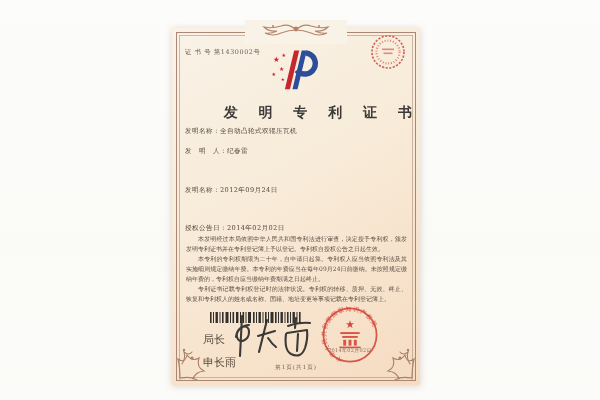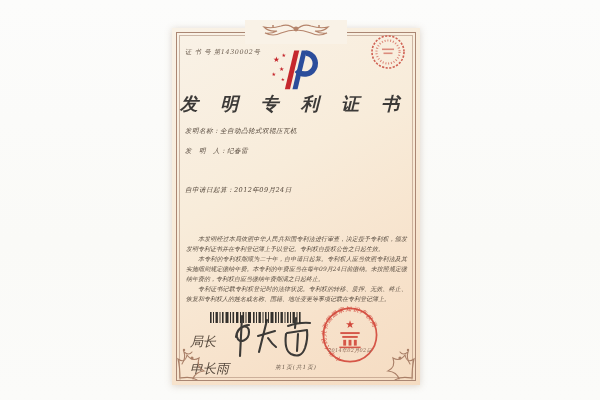--- a/index.html
+++ b/index.html
@@ -5,36 +5,35 @@
   html,body{margin:0;padding:0;}
   body{
     width:600px;height:400px;overflow:hidden;position:relative;
     background:linear-gradient(180deg,#fcfcfb 0%,#fafaf7 60%,#fbfbf9 100%);
     font-family:"DejaVu Serif","Liberation Serif",serif;
   }
   .paper{
     position:absolute;left:172px;top:28px;width:248px;height:357px;
     background:linear-gradient(150deg,#f9f2e7 0%,#f8ecda 40%,#f7e2cb 75%,#f5dcc2 100%);
     box-shadow:0 1px 7px rgba(140,110,85,.28);
-    font-style:italic;
   }
   .border-outer{position:absolute;left:4px;top:4px;right:4px;bottom:4px;border:1.3px solid #aa8673;pointer-events:none;}
   .border-inner{position:absolute;left:7px;top:7px;right:7px;bottom:7px;border:.7px solid rgba(170,134,115,.55);pointer-events:none;}
   .flourish-top{position:absolute;left:50%;top:-8px;transform:translateX(-50%);background:#f9f2e7;padding:0 3px;}
   .cert-no{position:absolute;left:13px;top:20px;font-size:6.4px;color:#6b5c4e;letter-spacing:.6px;}
   .stamp-small{position:absolute;left:198px;top:6px;width:36px;height:36px;opacity:.85;}
   .logo{position:absolute;left:96px;top:13px;width:54px;height:56px;}
-  .title{position:absolute;left:0;top:64px;width:100%;text-align:left;
-    font-size:18px;color:#3c3a38;letter-spacing:8px;text-indent:8px;font-weight:bold;}
+  .title{position:absolute;left:0;top:76px;width:100%;text-align:right;
+    font-size:14px;color:#3c3a38;letter-spacing:8px;text-indent:8px;font-weight:bold;}
   .frow{position:absolute;left:13px;right:12px;font-size:6.6px;color:#56493d;letter-spacing:.4px;white-space:nowrap;}
   .body-text{position:absolute;left:14px;right:13px;top:206px;font-size:6px;line-height:1.68;
     color:#5b4f43;text-align:justify;}
   .body-text p{margin:0;text-indent:2em;}
   .barcode{position:absolute;left:38px;top:280px;width:92px;height:11px;}
-  .director{position:absolute;left:18px;top:301px;font-size:13px;color:#56493d;line-height:2.05;}
+  .director{position:absolute;left:31px;top:301px;font-size:11px;color:#56493d;line-height:2.05;}
   .signature{position:absolute;left:50px;top:282px;width:120px;height:50px;}
   .seal{position:absolute;left:149px;top:278px;width:58px;height:58px;opacity:.92;}
   .seal-date{position:absolute;left:146px;top:319px;width:64px;text-align:center;
     font-size:5px;color:#8d6a58;letter-spacing:.3px;}
   .footer-page{position:absolute;left:0;top:336px;width:100%;text-align:center;font-size:5.6px;color:#6b5c4e;letter-spacing:1px;}
   .corner{position:absolute;bottom:5px;width:36px;height:46px;}
   .corner.left{left:4px;}
   .corner.right{right:4px;transform:scaleX(-1);}
 </style>
 </head>
@@ -78,21 +77,22 @@
       <polygon points="31,10 37,10 26,56 20,56" fill="#c5272d"></polygon>
       <polygon points="40,10 46,10 35,56 29,56" fill="#2b4d9b"></polygon>
       <path d="M45 13 a12.5 12.5 0 1 1 -11 20.5" fill="none" stroke="#2b4d9b" stroke-width="6.5"></path>
     </svg>
   </div>
 
   <div class="title">发 明 专 利 证 书</div>
 
   <div class="frow" style="top:119px">发　明　人：纪春雷</div>
   <div class="frow" style="top:99px">发明名称：全自动凸轮式双辊压瓦机</div>
-  <div class="frow" style="top:158px">自申请日起算：2012年09月24日</div>
+  <div class="frow" style="top:158px">发明名称：2012年09月24日</div>
+  <div class="frow" style="top:196px">授权公告日：2014年02月02日</div>
 
   <div class="body-text">
     <p>本发明经过本局依照中华人民共和国专利法进行审查，决定授予专利权，颁发发明专利证书并在专利登记簿上予以登记。专利权自授权公告之日起生效。</p>
     <p>本专利的专利权期限为二十年，自申请日起算。专利权人应当依照专利法及其实施细则规定缴纳年费。本专利的年费应当在每年09月24日前缴纳。未按照规定缴纳年费的，专利权自应当缴纳年费期满之日起终止。</p>
     <p>专利证书记载专利权登记时的法律状况。专利权的转移、质押、无效、终止、恢复和专利权人的姓名或名称、国籍、地址变更等事项记载在专利登记簿上。</p>
   </div>
 
   <div class="barcode">
     <svg width="92" height="11" viewBox="0 0 92 11">
       <g fill="#33302c">

